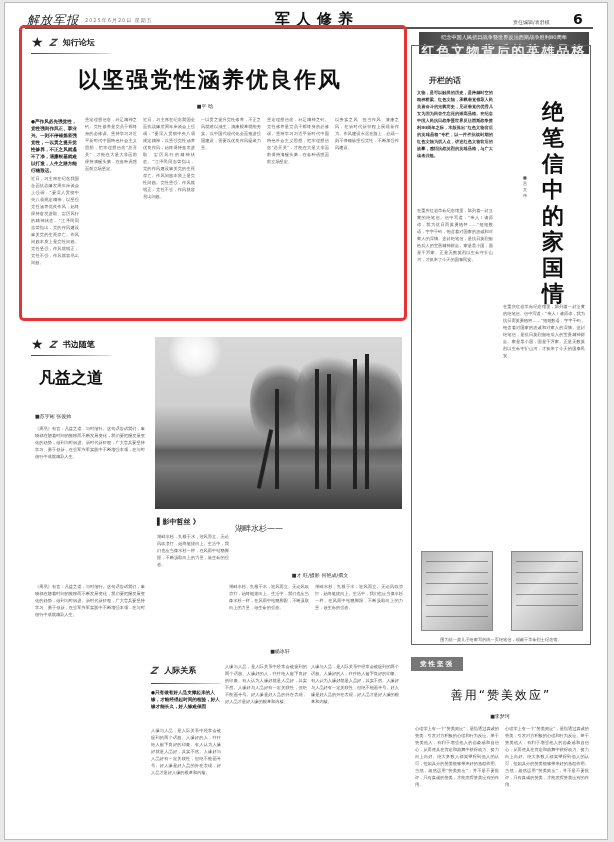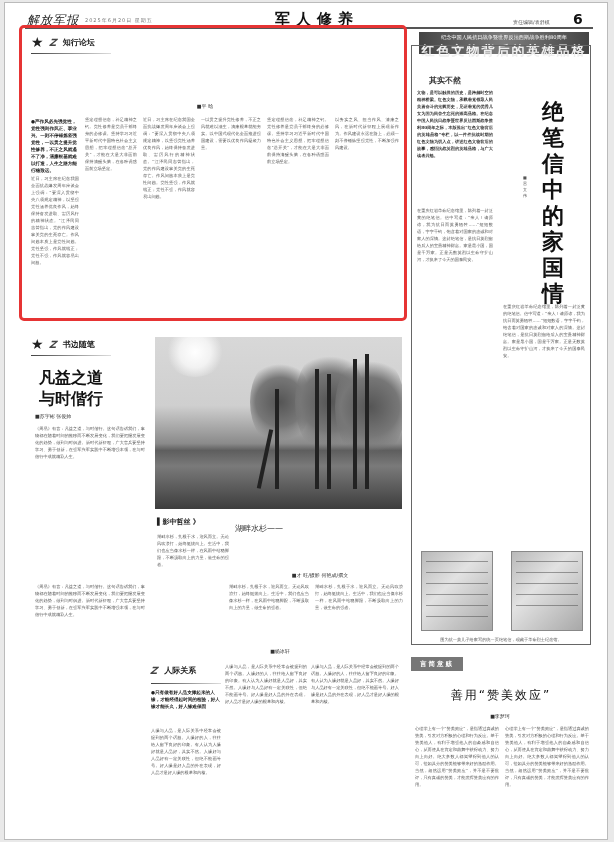--- a/index.html
+++ b/index.html
@@ -50,39 +50,39 @@
   </div>
 
   <div class="frame-red"></div>
   <div class="col-tag" style="left:26px;top:32px">
     <span class="star">★</span>
     <span class="zz">Z</span>
     <span class="tag-text">知行论坛</span>
   </div>
   <div class="tag-line" style="left:26px;top:50px;width:80px"></div>
 
+  <div class="headline" style="left:20px;top:62px;width:370px;font-size:22px;letter-spacing:2px">以坚强党性涵养优良作风</div>
   <div class="byline" style="left:160px;top:100px;width:80px">■平 晗</div>
 
   <div class="lead" style="left:26px;top:115px;width:48px;height:55px">●严作风必先强党性，党性强则作风正、事业兴。一刻不停锤炼坚强党性，一以贯之提升党性修养，不正之风就遏不了净，清廉根基就难以打造，人生之路方能行稳致远。</div>
   <div class="body-text" style="left:26px;top:172px;width:48px;height:140px">近日，习主席在纪念我国全面抗战爆发周年座谈会上强调：“要深入贯彻中央八项规定精神，以坚强党性涵养优良作风，始终保持奋发进取、雷厉风行的精神状态。”江泽民同志曾指出，党的作风建设事关党的生死存亡。作风问题本质上是党性问题。党性坚强，作风就端正；党性不强，作风就容易出问题。</div>
   <div class="body-text" style="left:80px;top:113px;width:52px;height:200px">坚定理想信念，补足精神之钙。党性修养是党员干部终身的必修课。坚持学习习近平新时代中国特色社会主义思想，把牢理想信念“总开关”，才能在大是大非面前保持清醒头脑，在各种诱惑面前立场坚定。</div>
   <div class="body-text" style="left:138px;top:113px;width:52px;height:200px">近日，习主席在纪念我国全面抗战爆发周年座谈会上强调：“要深入贯彻中央八项规定精神，以坚强党性涵养优良作风，始终保持奋发进取、雷厉风行的精神状态。”江泽民同志曾指出，党的作风建设事关党的生死存亡。作风问题本质上是党性问题。党性坚强，作风就端正；党性不强，作风就容易出问题。</div>
   <div class="body-text" style="left:196px;top:113px;width:60px;height:200px">一以贯之提升党性修养，不正之风就难以滋生，清廉根基就能夯实。以中国式现代化全面推进强国建设，需要以优良作风凝聚力量。</div>
   <div class="body-text" style="left:262px;top:113px;width:62px;height:200px">坚定理想信念，补足精神之钙。党性修养是党员干部终身的必修课。坚持学习习近平新时代中国特色社会主义思想，把牢理想信念“总开关”，才能在大是大非面前保持清醒头脑，在各种诱惑面前立场坚定。</div>
   <div class="body-text" style="left:330px;top:113px;width:64px;height:200px">以务实之风、担当作风、清廉之风，在新时代新征程上展现新作为。作风建设永远在路上，必须一刻不停锤炼坚强党性，不断加强作风建设。</div>
 
   <div class="col-tag" style="left:26px;top:334px">
     <span class="star">★</span>
     <span class="zz">Z</span>
     <span class="tag-text">书边随笔</span>
   </div>
   <div class="tag-line" style="left:26px;top:352px;width:80px"></div>
   <div class="headline" style="left:20px;top:364px;width:120px;font-size:16px;font-family:'DejaVu Serif',serif;line-height:21px;text-align:left;padding-left:14px">
     <div>凡益之道</div>
-    <div>与时偕行</div>
   </div>
   <div class="byline" style="left:30px;top:410px;width:70px;text-align:left">■苏宇彬 张俊帅</div>
   <div class="body-text" style="left:30px;top:422px;width:110px;height:240px">《周易》有言：凡益之道，与时偕行。这句话告诉我们，事物都在随着时间的推移而不断发展变化，我们要把握发展变化的趋势，做到与时俱进。新时代新征程，广大官兵要坚持学习、勇于创新，在强军兴军实践中不断增强本领，在与时偕行中成就精彩人生。</div>
   <div class="body-text" style="left:30px;top:580px;width:110px;height:245px">《周易》有言：凡益之道，与时偕行。这句话告诉我们，事物都在随着时间的推移而不断发展变化，我们要把握发展变化的趋势，做到与时俱进。新时代新征程，广大官兵要坚持学习、勇于创新，在强军兴军实践中不断增强本领，在与时偕行中成就精彩人生。</div>
 
   <div class="photo-lake">
     <div class="sun"></div>
     <div class="crown" style="left:95px;top:20px;width:60px;height:90px"></div>
     <div class="crown" style="left:140px;top:10px;width:70px;height:110px"></div>
     <div class="crown" style="left:180px;top:15px;width:70px;height:110px"></div>
@@ -112,21 +112,21 @@
   <div class="lead" style="left:146px;top:686px;width:70px;height:34px">●只有做有好人品支撑起来的人缘，才能经得起时间的检验，好人缘才能长久，好人缘难保固</div>
   <div class="body-text" style="left:146px;top:724px;width:70px;height:110px">人缘与人品，是人际关系中经常会被提到的两个话题。人缘好的人，往往给人留下良好的印象。有人认为人缘好就是人品好，其实不然。人缘好与人品好有一定关联性，但绝不能画等号。好人缘是好人品的外在表现，好人品才是好人缘的根基和内核。</div>
   <div class="body-text" style="left:220px;top:660px;width:82px;height:174px">人缘与人品，是人际关系中经常会被提到的两个话题。人缘好的人，往往给人留下良好的印象。有人认为人缘好就是人品好，其实不然。人缘好与人品好有一定关联性，但绝不能画等号。好人缘是好人品的外在表现，好人品才是好人缘的根基和内核。</div>
   <div class="body-text" style="left:306px;top:660px;width:88px;height:174px">人缘与人品，是人际关系中经常会被提到的两个话题。人缘好的人，往往给人留下良好的印象。有人认为人缘好就是人品好，其实不然。人缘好与人品好有一定关联性，但绝不能画等号。好人缘是好人品的外在表现，好人品才是好人缘的根基和内核。</div>
 
   <div class="banner">
     <div class="banner-l1">纪念中国人民抗日战争暨世界反法西斯战争胜利80周年</div>
     <div class="banner-l2">红色文物背后的英雄品格</div>
   </div>
   <div class="box-right"></div>
-  <div style="position:absolute;left:424px;top:72px;font-size:8px;font-weight:bold;color:#333">其实不然</div>
+  <div style="position:absolute;left:424px;top:72px;font-size:8px;font-weight:bold;color:#333">开栏的话</div>
   <div class="body-text" style="left:412px;top:86px;width:76px;height:110px;color:#333;font-weight:bold">文物，是可以触摸的历史，是跨越时空的精神桥梁。红色文物，承载着党领导人民英勇奋斗的光辉历史，见证着党的优秀儿女为国为民舍生忘死的崇高品格。在纪念中国人民抗日战争暨世界反法西斯战争胜利80周年之际，本版推出“红色文物背后的英雄品格”专栏，以一件件抗战时期的红色文物为切入点，讲述红色文物背后的故事，感悟抗战英烈的英雄品格，与广大读者共勉。</div>
   <div class="vtitle">绝笔信中的家国情</div>
   <div class="vbyline">■雷 文 伟</div>
   <div class="body-text" style="left:412px;top:204px;width:76px;height:300px">在重庆红岩革命纪念馆里，陈列着一封泛黄的绝笔信。信中写道：“亲人！请原谅，我为抗日而英勇牺牲……”短短数语，字字千钧，饱含着对国家的忠诚和对家人的深情。这封绝笔信，是抗日英烈留给后人的宝贵精神财富。家是最小国，国是千万家。正是无数英烈以生命守护山河，才换来了今天的国泰民安。</div>
   <div class="body-text" style="left:498px;top:300px;width:82px;height:208px">在重庆红岩革命纪念馆里，陈列着一封泛黄的绝笔信。信中写道：“亲人！请原谅，我为抗日而英勇牺牲……”短短数语，字字千钧，饱含着对国家的忠诚和对家人的深情。这封绝笔信，是抗日英烈留给后人的宝贵精神财富。家是最小国，国是千万家。正是无数英烈以生命守护山河，才换来了今天的国泰民安。</div>
 
   <div class="letter" style="left:416px;top:548px;width:72px;height:80px">
     <div class="scribble" style="top:12%"></div>
       <div class="scribble" style="top:26%"></div>
       <div class="scribble" style="top:40%"></div>
@@ -136,18 +136,18 @@
   </div>
   <div class="letter" style="left:506px;top:548px;width:72px;height:80px">
     <div class="scribble" style="top:12%"></div>
       <div class="scribble" style="top:26%"></div>
       <div class="scribble" style="top:40%"></div>
       <div class="scribble" style="top:54%"></div>
       <div class="scribble" style="top:68%"></div>
   </div>
   <div class="caption" style="left:410px;top:634px;width:172px">图为抗一英儿子给家写的统一页绝笔信，现藏于革命烈士纪念馆。</div>
 
-  <div class="tag-box">言简意赅</div>
+  <div class="tag-box">党性坚强</div>
   <div class="headline" style="left:406px;top:684px;width:180px;font-size:12px;letter-spacing:2px;font-weight:normal">善用“赞美效应”</div>
   <div class="byline" style="left:470px;top:710px;width:50px">■李梦珂</div>
   <div class="body-text" style="left:410px;top:722px;width:84px;height:112px">心理学上有一个“赞美效应”，是指通过真诚的赞美，引发对方积极的心理和行为反应。基于赞美他人，有利于增强他人的自豪感和自信心，从而使其在肯定和鼓舞中获得动力、努力向上向好。绝大多数人都渴望得到他人的认可，恰如其分的赞美能够带来好的激励作用。当然，超然运用“赞美效应”，并不是不要批评，只有真诚的赞美，才能发挥赞美应有的作用。</div>
   <div class="body-text" style="left:500px;top:722px;width:84px;height:112px">心理学上有一个“赞美效应”，是指通过真诚的赞美，引发对方积极的心理和行为反应。基于赞美他人，有利于增强他人的自豪感和自信心，从而使其在肯定和鼓舞中获得动力、努力向上向好。绝大多数人都渴望得到他人的认可，恰如其分的赞美能够带来好的激励作用。当然，超然运用“赞美效应”，并不是不要批评，只有真诚的赞美，才能发挥赞美应有的作用。</div>
 </div>
 
 </body></html>

